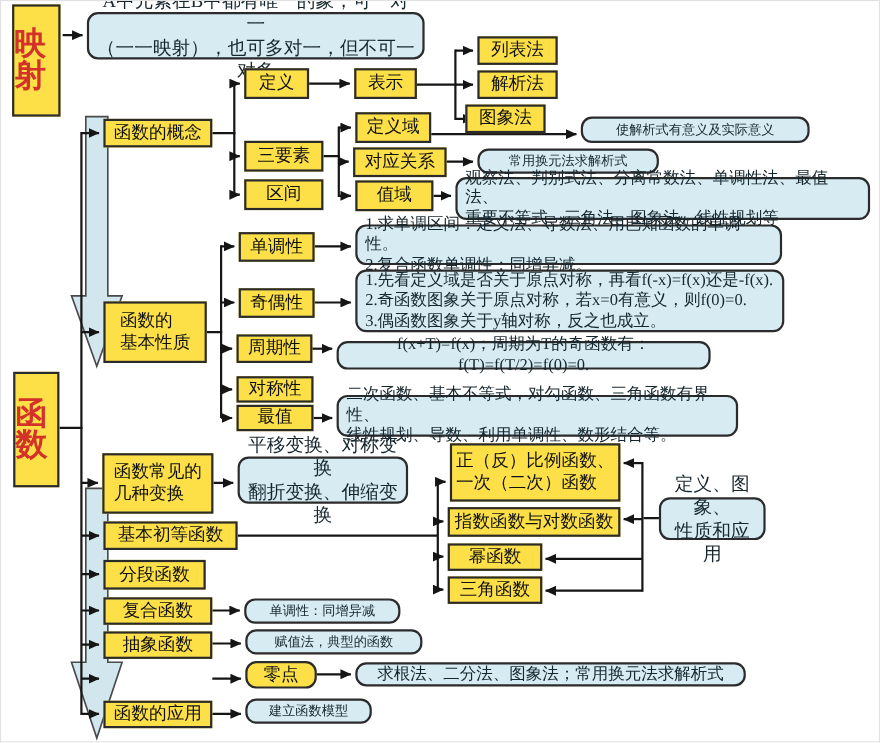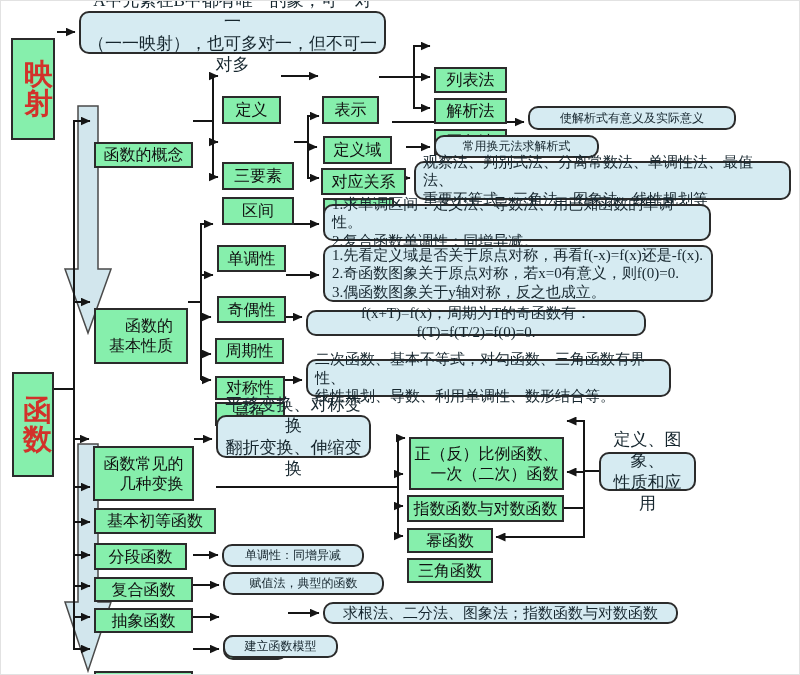--- a/index.html
+++ b/index.html
@@ -4,23 +4,23 @@
 <style>
   html,body{margin:0;padding:0;background:#f2f2f2;}
   #stage{
     position:relative;width:800px;height:675px;background:#ffffff;
     font-family:"Liberation Serif","DejaVu Serif",serif;
     overflow:hidden;border:1px solid #e2e2e2;box-sizing:border-box;
   }
   #wires{position:absolute;left:0;top:0;z-index:1;}
   .box{
     position:absolute;z-index:2;box-sizing:border-box;
-    border:2px solid #2b2b2b;background:#86efac;color:#101010;
+    border:2px solid #2b2b2b;background:#fde047;color:#101010;
     display:flex;align-items:center;justify-content:center;
-    text-align:right;font-size:16px;line-height:1.25;white-space:pre-line;margin-top:34px;
+    text-align:left;font-size:16px;line-height:1.25;white-space:pre-line;
   }
   .note{
     position:absolute;z-index:2;box-sizing:border-box;
     border:2px solid #2b2b2b;background:#d6ebf2;color:#16262e;
     border-radius:10px;padding:1px 7px;
     display:flex;align-items:center;justify-content:center;
     text-align:center;font-size:15px;line-height:1.24;white-space:pre-line;
   }
   .left{justify-content:flex-start;text-align:left;}
   .f16{font-size:12px;}
@@ -125,21 +125,21 @@
   <div class="box root" style="left:11px;top:337px;width:42px;height:105px;">函数</div>
 
   <div class="note f17" style="left:78px;top:10px;width:307px;height:43px;">A中元素在B中都有唯一的象；可一对一
 （一一映射），也可多对一，但不可一对多</div>
 
   <div class="box" style="left:93px;top:107px;width:99px;height:26px;">函数的概念</div>
   <div class="box" style="left:221px;top:61px;width:59px;height:28px;">定义</div>
   <div class="box" style="left:321px;top:61px;width:57px;height:28px;">表示</div>
   <div class="box" style="left:433px;top:32px;width:73px;height:26px;">列表法</div>
   <div class="box" style="left:433px;top:63px;width:73px;height:26px;">解析法</div>
-  <div class="box" style="left:433px;top:94px;width:73px;height:26px;">图象法</div>
+  <div class="box" style="left:422px;top:94px;width:73px;height:26px;">图象法</div>
   <div class="box" style="left:221px;top:127px;width:72px;height:28px;">三要素</div>
   <div class="box" style="left:221px;top:162px;width:72px;height:28px;">区间</div>
   <div class="box" style="left:322px;top:101px;width:69px;height:28px;">定义域</div>
   <div class="box" style="left:320px;top:133px;width:85px;height:27px;">对应关系</div>
   <div class="box" style="left:322px;top:163px;width:71px;height:28px;">值域</div>
   <div class="note f16" style="left:527px;top:105px;width:208px;height:24px;">使解析式有意义及实际意义</div>
   <div class="note f16" style="left:433px;top:134px;width:165px;height:23px;">常用换元法求解析式</div>
   <div class="note left" style="left:413px;top:160px;width:377px;height:39px;">观察法、判别式法、分离常数法、单调性法、最值法、
 重要不等式、三角法、图象法、线性规划等</div>
 
@@ -163,21 +163,21 @@
 几种变换</div>
   <div class="note f17" style="left:215px;top:414px;width:155px;height:43px;">平移变换、对称变换
 翻折变换、伸缩变换</div>
   <div class="box" style="left:93px;top:473px;width:122px;height:26px;">基本初等函数</div>
   <div class="box" style="left:93px;top:508px;width:93px;height:27px;">分段函数</div>
   <div class="box" style="left:93px;top:542px;width:99px;height:25px;">复合函数</div>
   <div class="note f16" style="left:221px;top:543px;width:142px;height:23px;">单调性：同增异减</div>
   <div class="box" style="left:93px;top:573px;width:99px;height:25px;">抽象函数</div>
   <div class="note f16" style="left:222px;top:571px;width:161px;height:23px;">赋值法，典型的函数</div>
   <div class="box" style="left:222px;top:600px;width:65px;height:25px;border-radius:10px;">零点</div>
-  <div class="note" style="left:322px;top:601px;width:355px;height:22px;">求根法、二分法、图象法；指数函数与对数函数</div>
+  <div class="note" style="left:322px;top:601px;width:355px;height:22px;">求根法、二分法、图象法；常用换元法求解析式</div>
   <div class="box" style="left:93px;top:636px;width:99px;height:25px;">函数的应用</div>
   <div class="note f16" style="left:222px;top:634px;width:115px;height:23px;">建立函数模型</div>
 
   <div class="box" style="left:408px;top:402px;width:155px;height:53px;">正（反）比例函数、
 一次（二次）函数</div>
   <div class="box" style="left:406px;top:460px;width:157px;height:27px;">指数函数与对数函数</div>
   <div class="box" style="left:406px;top:493px;width:86px;height:25px;">幂函数</div>
   <div class="box" style="left:406px;top:523px;width:86px;height:25px;">三角函数</div>
   <div class="note f17" style="left:598px;top:451px;width:97px;height:39px;">定义、图象、
 性质和应用</div>

